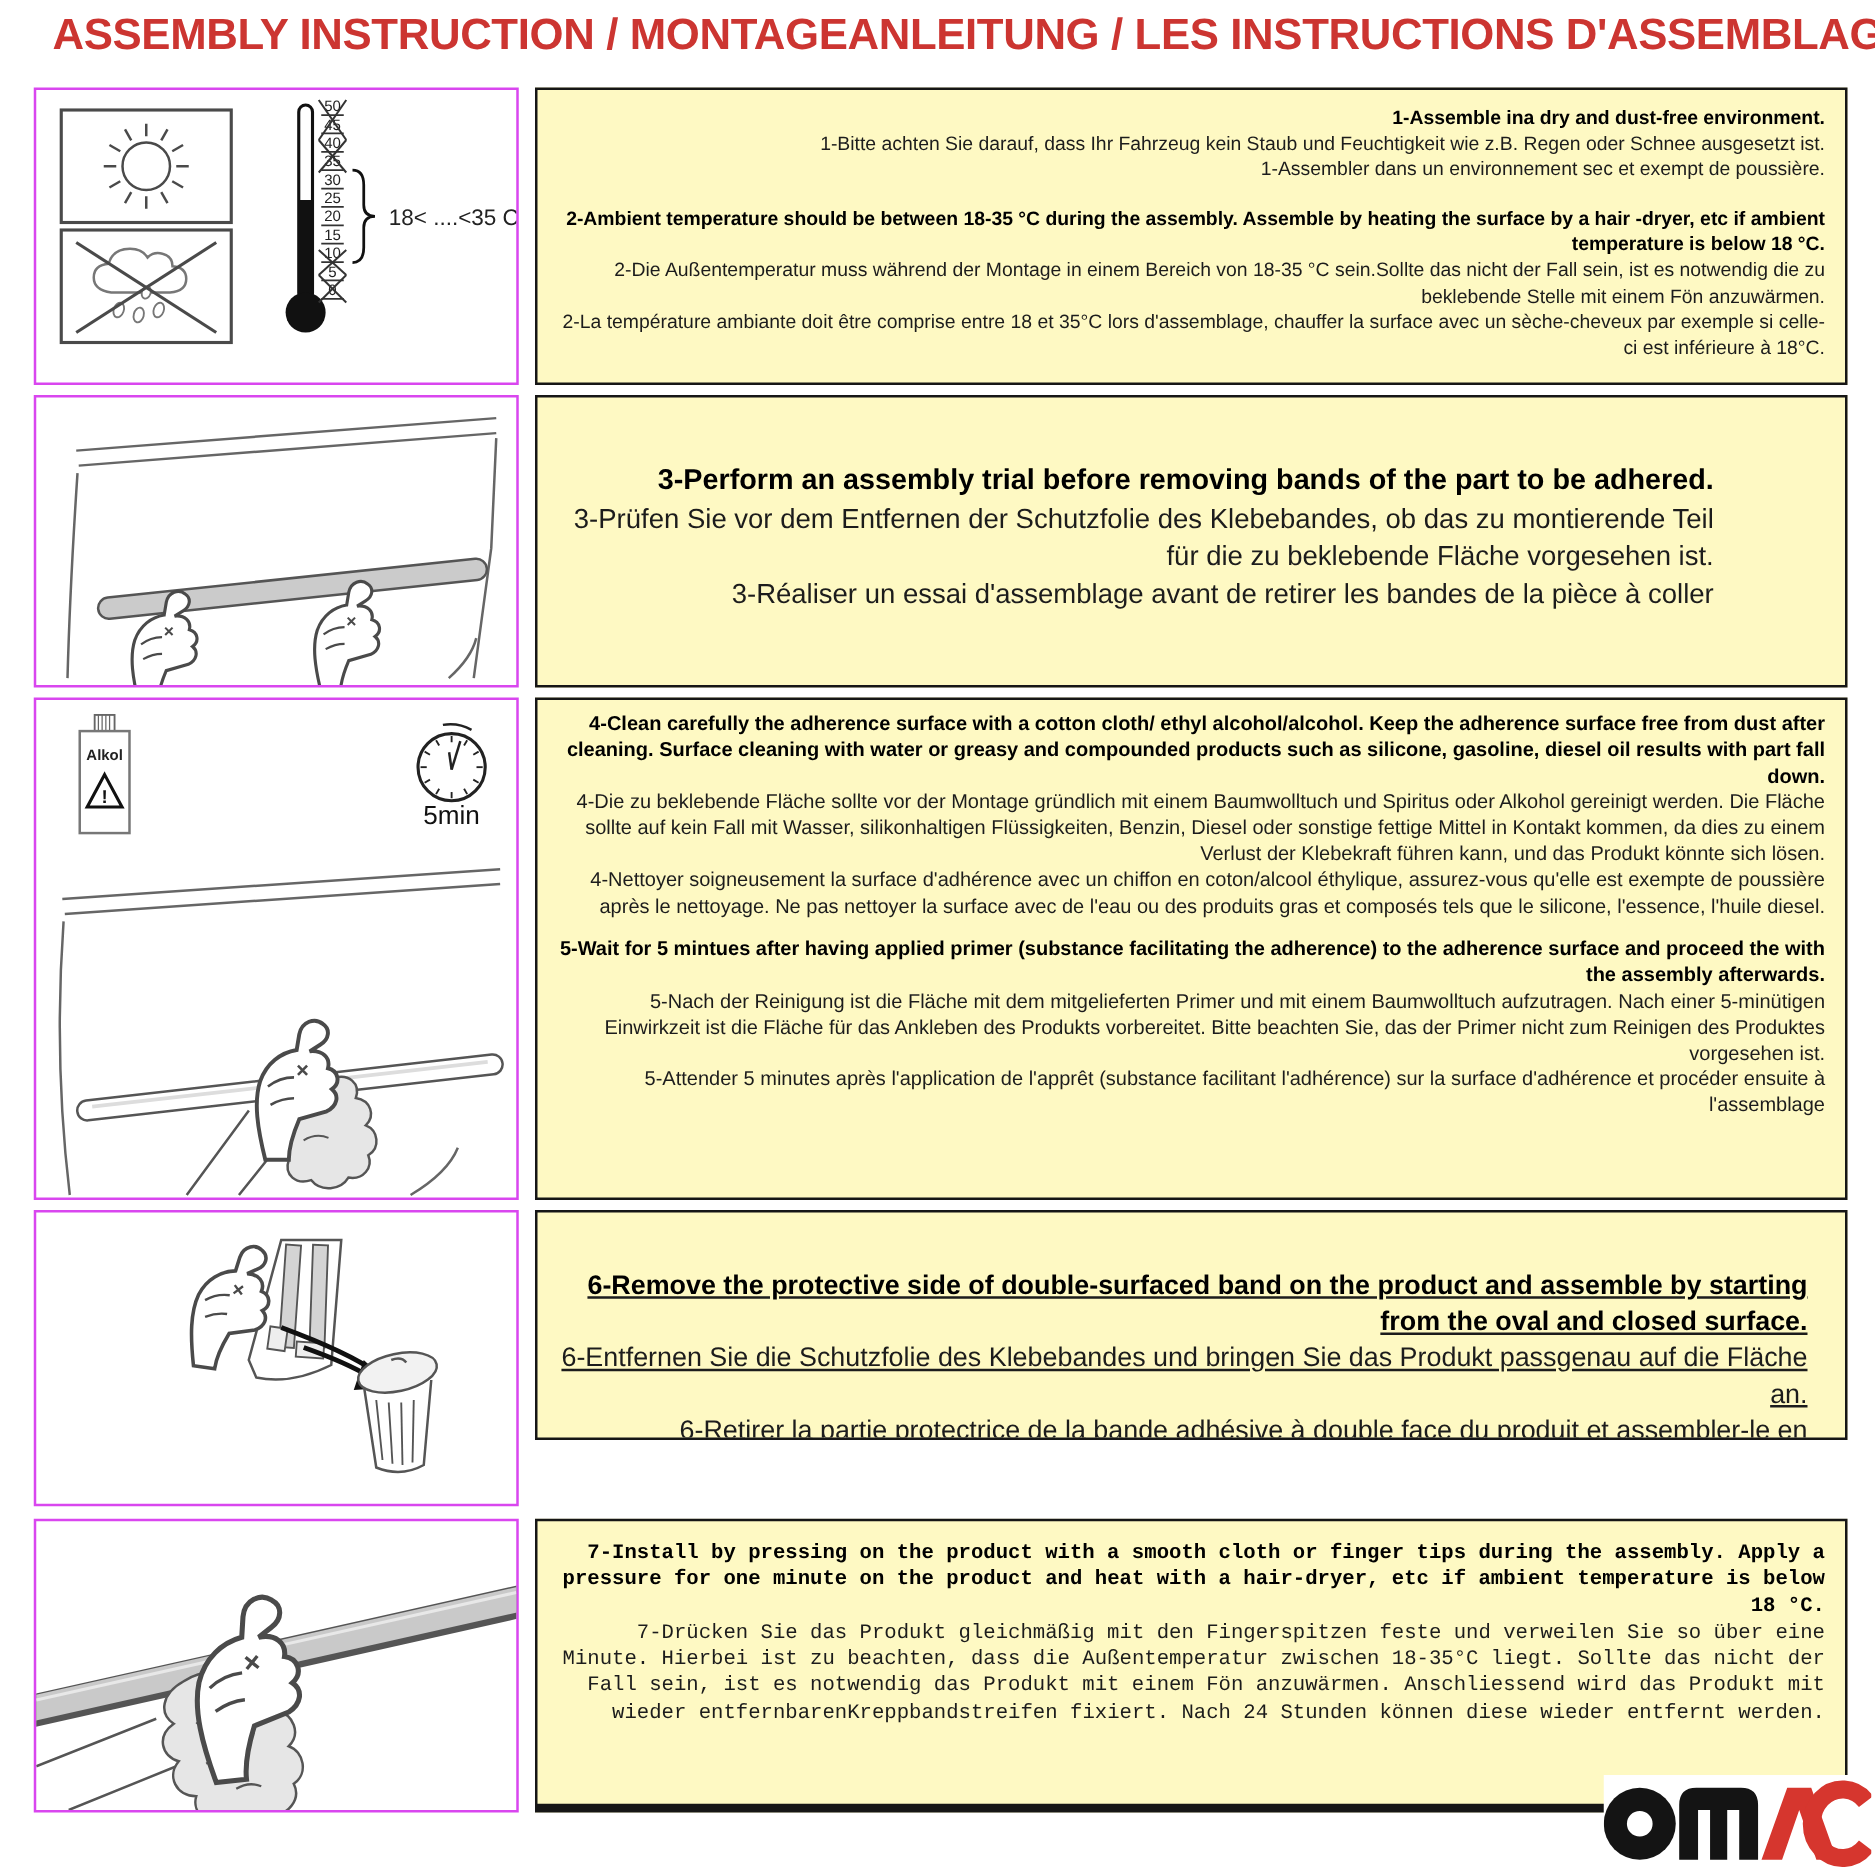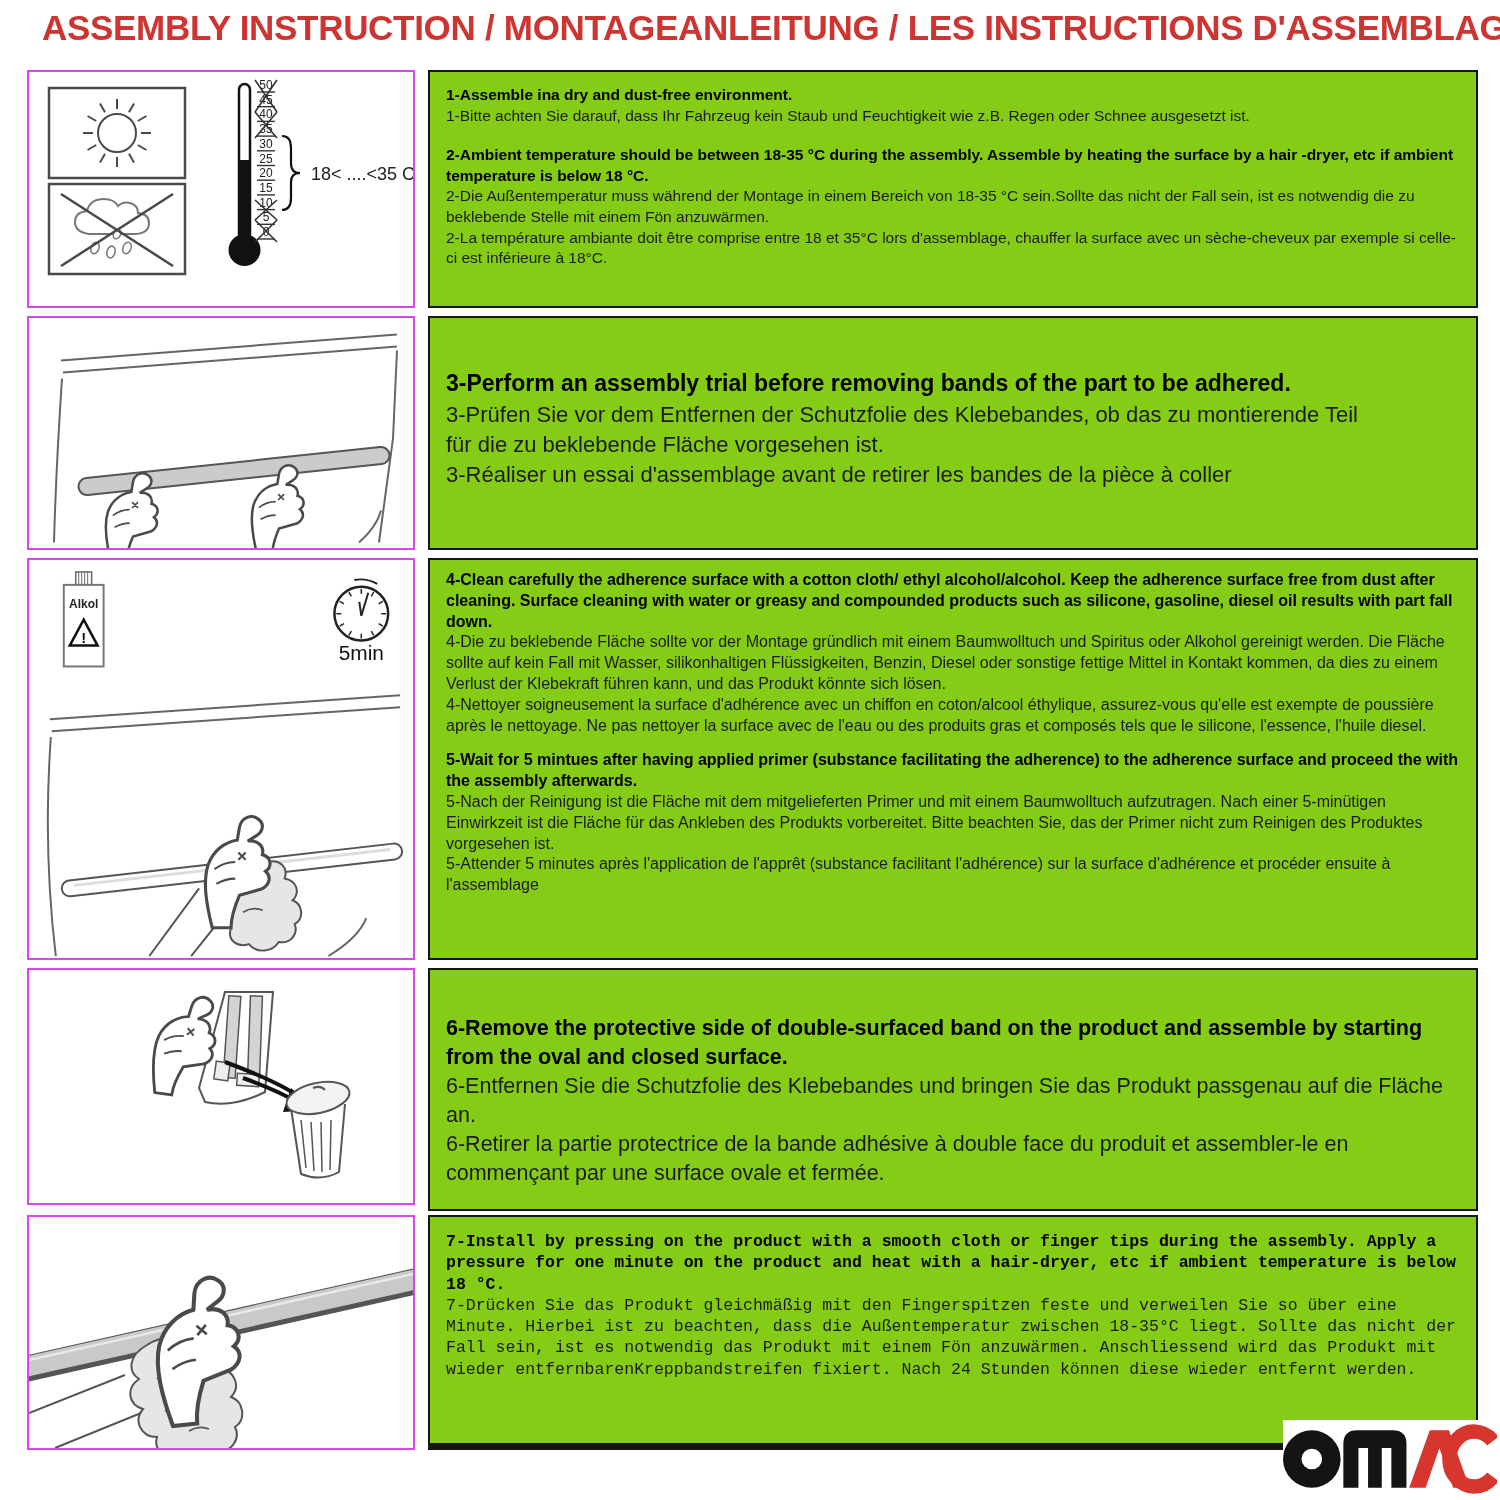--- a/index.html
+++ b/index.html
@@ -3,22 +3,22 @@
 <meta charset="utf-8">
 <style>
   html,body{margin:0;padding:0;background:#fff;}
   #page{position:relative;width:1500px;height:1500px;background:#fff;overflow:hidden;
         font-family:"Liberation Sans",sans-serif;color:#1c1c1c;}
   #title{position:absolute;left:42px;top:8px;font-size:35px;font-weight:bold;
          color:#cc3531;letter-spacing:-0.3px;white-space:nowrap;}
   .row{position:absolute;left:0;width:1500px;}
   .ibox{position:absolute;left:27px;width:388px;border:2px solid #d946ef;background:#fff;box-sizing:border-box;}
   .ibox svg{display:block;width:100%;height:100%;}
-  .tbox{position:absolute;left:428px;width:1050px;border:2.5px solid #161616;background:#84cc16;
-        box-sizing:border-box;overflow:hidden;}
+  .tbox{position:absolute;left:428px;width:1050px;border:2.5px solid #161616;background:#fef9c3;
+        box-sizing:border-box;overflow:hidden;text-align:right;}
   .tbox p{margin:0;}
   .tbox .b{font-weight:bold;color:#000;}
   .s12{font-size:15.5px;line-height:1.33;padding:13px 16px;}
   .s12 .gap{margin-top:19px;}
   .s3{font-size:22px;line-height:1.38;padding:50px 16px 10px 16px;}
   .s3 p{max-width:925px;}
   .s3 .b{font-size:23px;}
   .s45{font-size:16px;line-height:1.3;padding:10px 16px;}
   .s45 .gap{margin-top:14px;}
   .s6{font-size:21.5px;line-height:1.35;padding:44px 16px 10px 16px;}
@@ -120,20 +120,21 @@
               <line x1="248" y1="148" x2="226" y2="170"></line>
           </g>
           <path d="M253,64 Q262,64 262,76 L262,92 Q262,101 271,101 Q262,101 262,110 L262,126 Q262,138 253,138" fill="none" stroke="#111" stroke-width="2.2"></path>
           <text x="282" y="108" font-size="18" fill="#222">18&lt; ....&lt;35 C</text>
         </g>
       </svg>
     </div>
     <div class="tbox s12" style="top:0;height:238px;">
       <p class="b">1-Assemble ina dry and dust-free environment.</p>
       <p>1-Bitte achten Sie darauf, dass Ihr Fahrzeug kein Staub und Feuchtigkeit wie z.B. Regen oder Schnee ausgesetzt ist.</p>
+      <p>1-Assembler dans un environnement sec et exempt de poussière.</p>
       <p class="b gap">2-Ambient temperature should be between 18-35 °C  during the assembly. Assemble by heating the surface by a hair -dryer, etc if ambient temperature is below 18 °C.</p>
       <p>2-Die Außentemperatur muss während der Montage in einem Bereich von 18-35 °C  sein.Sollte das nicht der Fall sein, ist es notwendig die zu beklebende Stelle mit einem Fön anzuwärmen.</p>
       <p>2-La température ambiante doit être comprise entre 18 et 35°C lors d'assemblage, chauffer la surface avec un sèche-cheveux par exemple si celle-ci est inférieure à 18°C.</p>
     </div>
   </div>
 
   <div class="row" style="top:316px;height:234px;">
     <div class="ibox" style="top:0;height:234px;">
       <svg viewBox="0 0 384 229">
         <g fill="none" stroke="#666" stroke-width="2">
@@ -246,21 +247,21 @@
               <line x1="272" y1="150" x2="277" y2="198"></line>
               <line x1="282" y1="152" x2="285" y2="201"></line>
               <line x1="292" y1="152" x2="293" y2="202"></line>
               <line x1="302" y1="150" x2="301" y2="200"></line>
             </g>
           <ellipse cx="289" cy="128" rx="32" ry="15" fill="#f2f2f2" stroke="#555" stroke-width="2" transform="rotate(-12 289 128)"></ellipse>
           <path d="M284,118 q8,-3 12,2" fill="none" stroke="#555" stroke-width="2"></path>
         </g>
       </svg>
     </div>
-    <div class="tbox s6" style="top:0;height:243px;">
+    <div class="tbox s6" style="top:0;height:184px;text-decoration:underline;">
       <p class="b">6-Remove the protective side of double-surfaced band on the product and assemble by starting from the oval and closed surface.</p>
       <p>6-Entfernen Sie die Schutzfolie des Klebebandes und bringen Sie das Produkt passgenau auf die Fläche an.</p>
       <p>6-Retirer la partie protectrice de la bande adhésive à double face du produit et assembler-le en commençant par une surface ovale et fermée.</p>
     </div>
   </div>
 
   <div class="row" style="top:1215px;height:303px;font-family:Liberation Mono, monospace;">
     <div class="ibox" style="top:0;height:235px;">
       <svg viewBox="0 0 384 231">
         <g>

